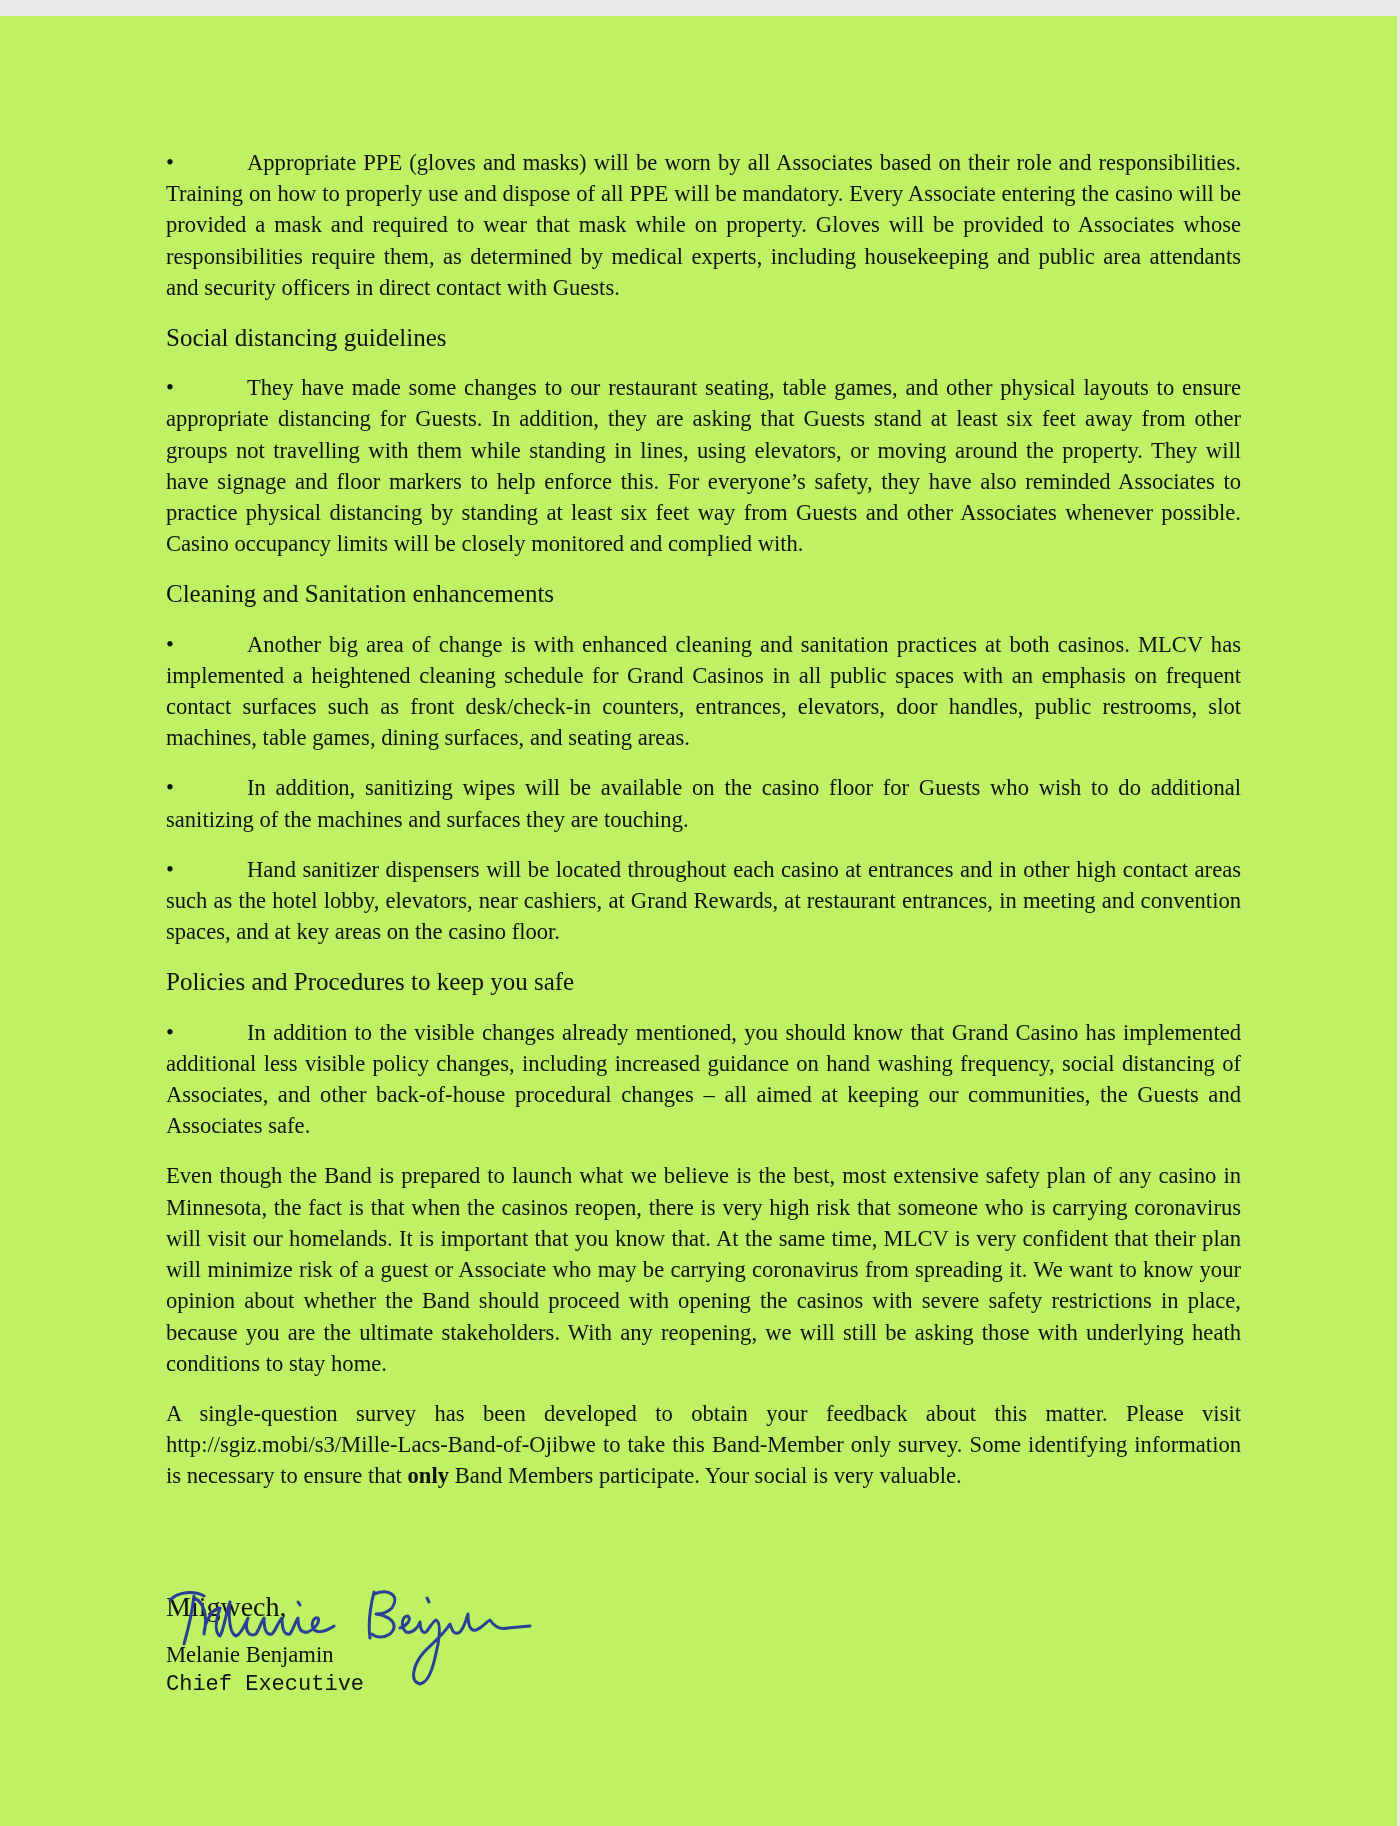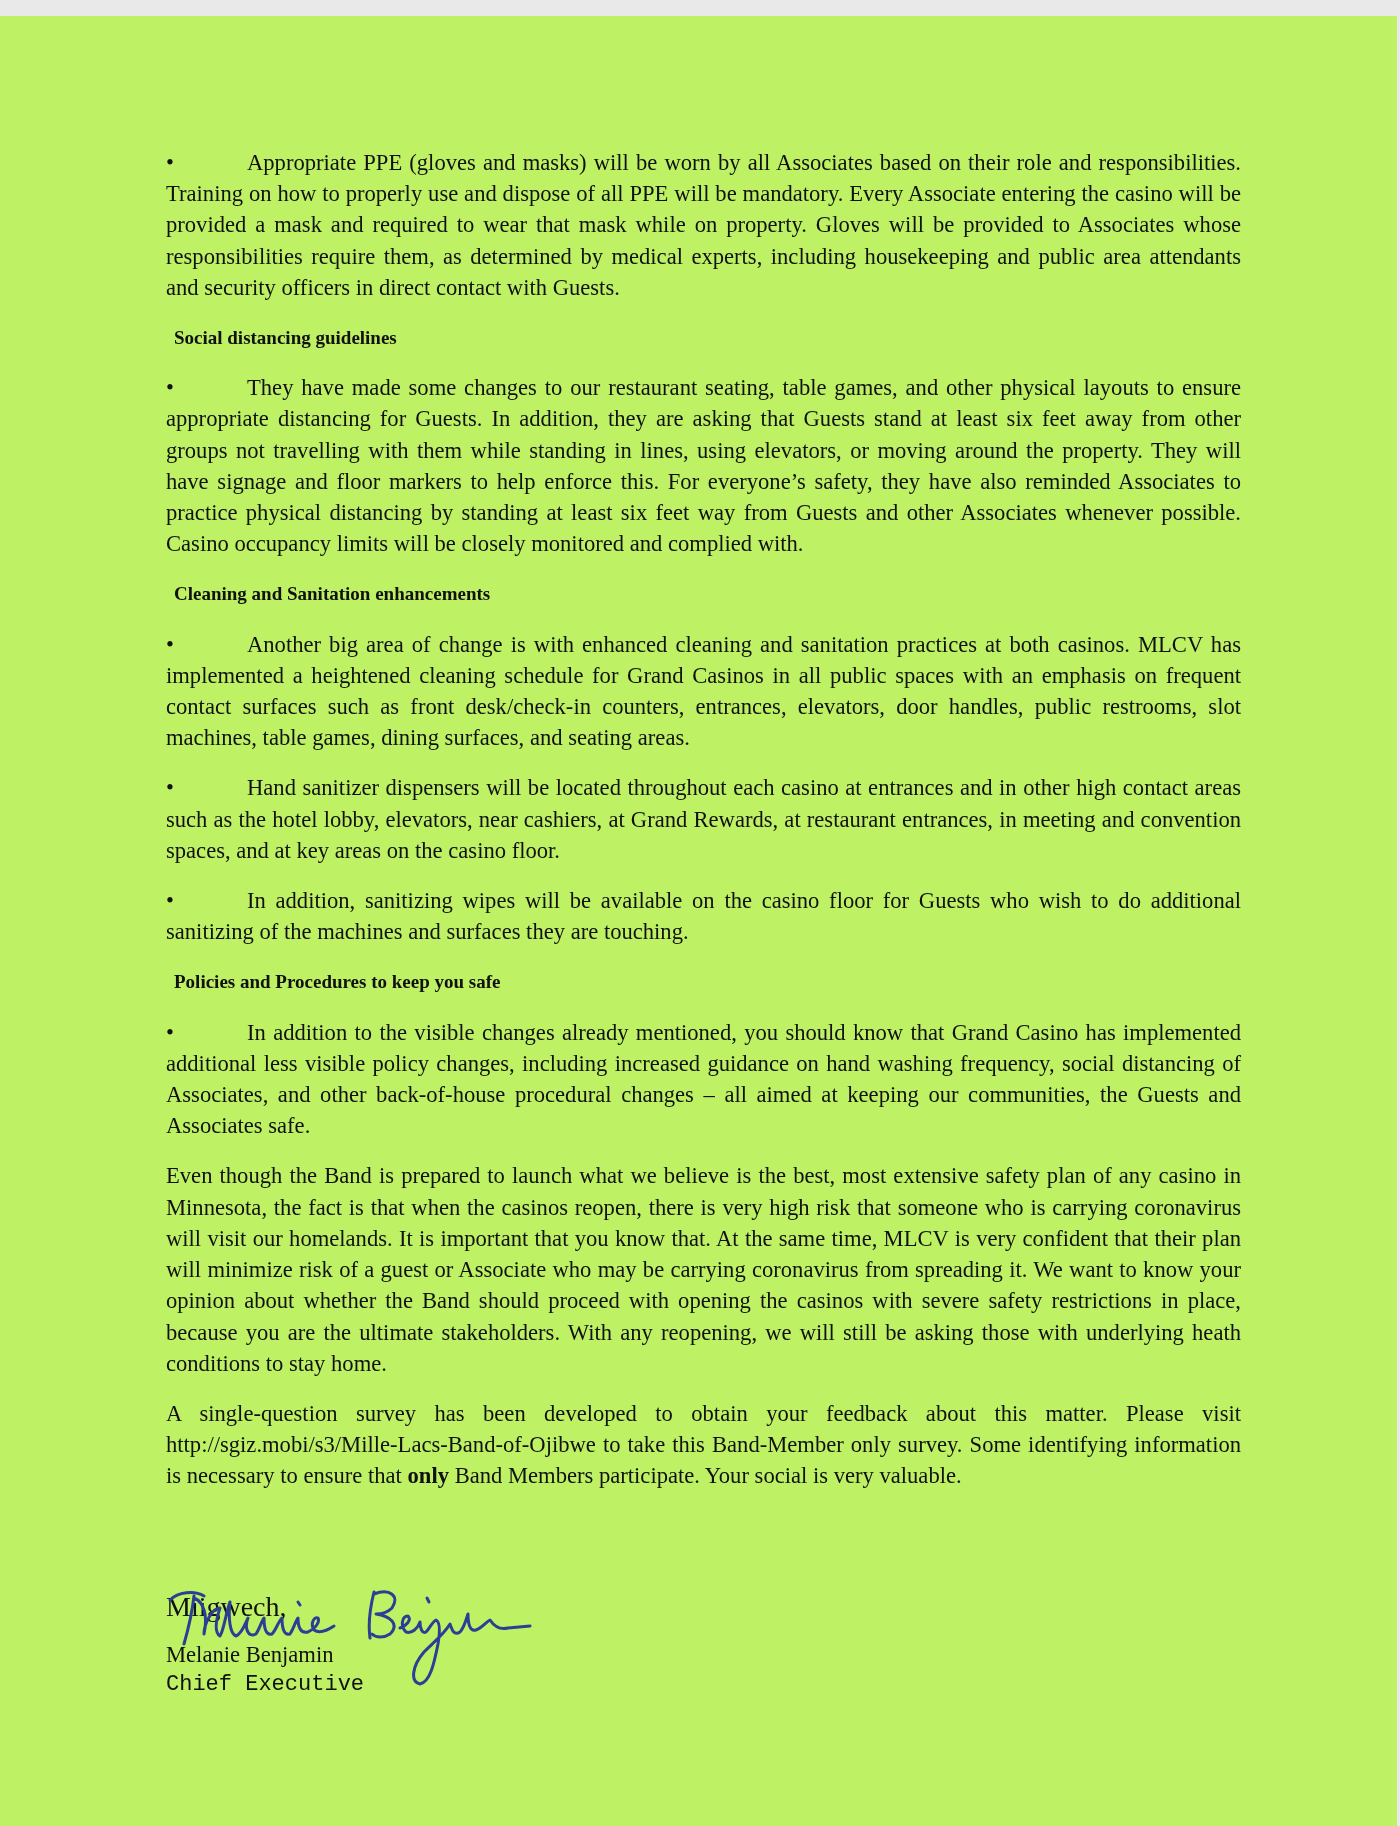--- a/index.html
+++ b/index.html
@@ -37,23 +37,23 @@
       text-align-last: left;
     }
     .bullet-para {
       text-indent: 0;
     }
     .bullet {
       display: inline-block;
       width: 81px;
     }
     h3 {
-      margin: 0 0 19px 8px;
-      font-size: 19px;
-      font-weight: bold;
+      margin: 0 0 19px 0;
+      font-size: 25px;
+      font-weight: normal;
       line-height: 31.2px;
     }
     .underline-bold {
       font-weight: bold;
     }
     .closing {
       position: absolute;
       left: 166px;
       top: 1540px;
       font-family: "Liberation Serif", "DejaVu Serif", serif;
@@ -95,22 +95,22 @@
 <div class="page">
   <div class="content">
 
     <p class="bullet-para"><span class="bullet">•</span><span>Appropriate PPE (gloves and masks) will be worn by all Associates based on their role and responsibilities. Training on how to properly use and dispose of all PPE will be mandatory. Every Associate entering the casino will be provided a mask and required to wear that mask while on property. Gloves will be provided to Associates whose responsibilities require them, as determined by medical experts, including housekeeping and public area attendants and security officers in direct contact with Guests.</span></p>
 
     <h3>Social distancing guidelines</h3>
     <p class="bullet-para"><span class="bullet">•</span><span>They have made some changes to our restaurant seating, table games, and other physical layouts to ensure appropriate distancing for Guests. In addition, they are asking that Guests stand at least six feet away from other groups not travelling with them while standing in lines, using elevators, or moving around the property. They will have signage and floor markers to help enforce this. For everyone’s safety, they have also reminded Associates to practice physical distancing by standing at least six feet way from Guests and other Associates whenever possible. Casino occupancy limits will be closely monitored and complied with.</span></p>
 
     <h3>Cleaning and Sanitation enhancements</h3>
     <p class="bullet-para"><span class="bullet">•</span><span>Another big area of change is with enhanced cleaning and sanitation practices at both casinos. MLCV has implemented a heightened cleaning schedule for Grand Casinos in all public spaces with an emphasis on frequent contact surfaces such as front desk/check-in counters, entrances, elevators, door handles, public restrooms, slot machines, table games, dining surfaces, and seating areas.</span></p>
+    <p class="bullet-para"><span class="bullet">•</span><span>In addition, sanitizing wipes will be available on the casino floor for Guests who wish to do additional sanitizing of the machines and surfaces they are touching.</span></p>
     <p class="bullet-para"><span class="bullet">•</span><span>Hand sanitizer dispensers will be located throughout each casino at entrances and in other high contact areas such as the hotel lobby, elevators, near cashiers, at Grand Rewards, at restaurant entrances, in meeting and convention spaces, and at key areas on the casino floor.</span></p>
-    <p class="bullet-para"><span class="bullet">•</span><span>In addition, sanitizing wipes will be available on the casino floor for Guests who wish to do additional sanitizing of the machines and surfaces they are touching.</span></p>
 
     <h3>Policies and Procedures to keep you safe</h3>
     <p class="bullet-para"><span class="bullet">•</span><span>In addition to the visible changes already mentioned, you should know that Grand Casino has implemented additional less visible policy changes, including increased guidance on hand washing frequency, social distancing of Associates, and other back-of-house procedural changes – all aimed at keeping our communities, the Guests and Associates safe.</span></p>
 
     <p>Even though the Band is prepared to launch what we believe is the best, most extensive safety plan of any casino in Minnesota, the fact is that when the casinos reopen, there is very high risk that someone who is carrying coronavirus will visit our homelands. It is important that you know that. At the same time, MLCV is very confident that their plan will minimize risk of a guest or Associate who may be carrying coronavirus from spreading it. We want to know your opinion about whether the Band should proceed with opening the casinos with severe safety restrictions in place, because you are the ultimate stakeholders. With any reopening, we will still be asking those with underlying heath conditions to stay home.</p>
 
     <p><span>A single-question survey has been developed to obtain your feedback about this matter. Please visit http://sgiz.mobi/s3/Mille-Lacs-Band-of-Ojibwe to take this Band-Member only survey. Some identifying information is necessary to ensure that </span><span class="underline-bold">only</span><span> Band Members participate. Your social is very valuable.</span></p>
   </div>
 
   <div class="closing">Miigwech,</div>

